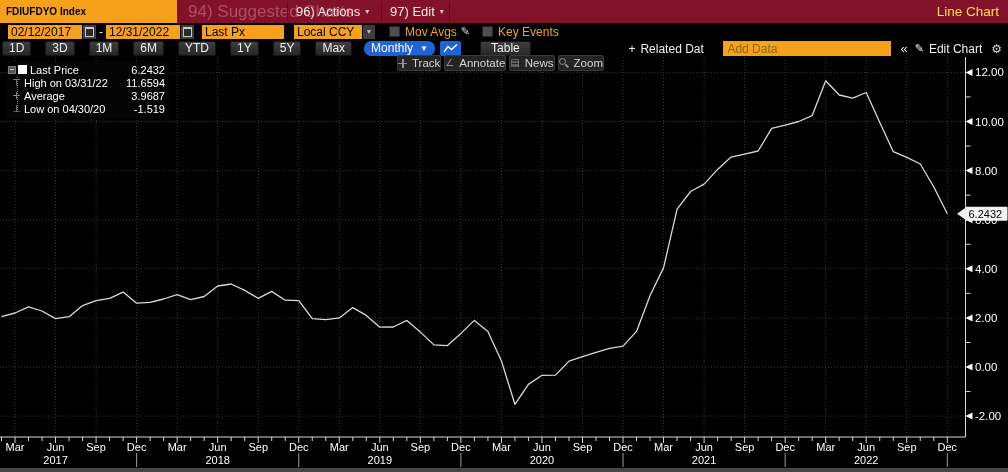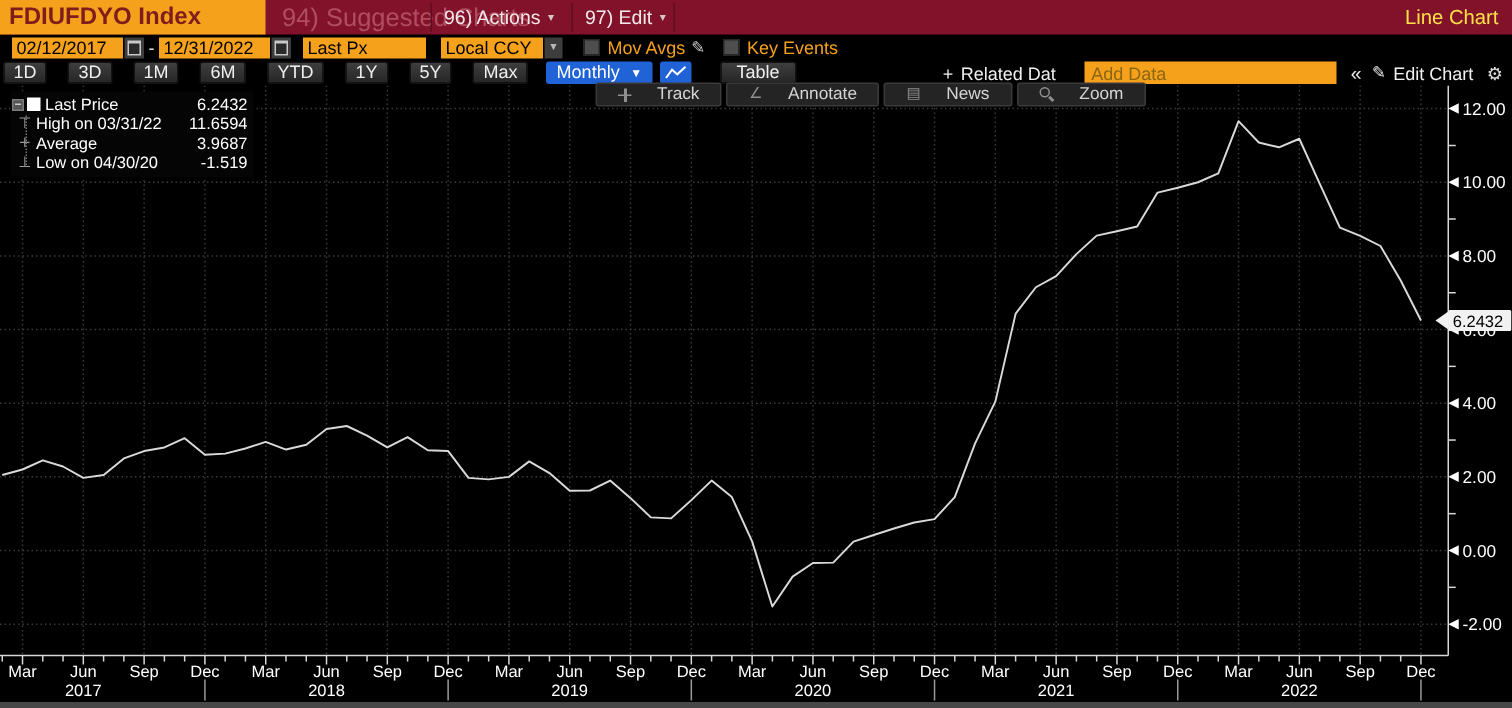--- a/index.html
+++ b/index.html
@@ -1,21 +1,21 @@
 <!DOCTYPE html>
 <html><head>
 <meta charset="utf-8">
 <style>
   html,body{margin:0;padding:0;background:#000;}
   .app{position:relative;width:1008px;height:472px;background:#000;overflow:hidden;
        font-family:"Liberation Sans","DejaVu Sans",sans-serif;-webkit-font-smoothing:antialiased;}
   
   .titlebar{position:relative;height:23px;background:#82122a;display:flex;align-items:center;}
-  .ticker{position:absolute;left:0;top:0;width:177px;height:23px;background:#f6a11c;color:#7f1d1d;
-          font-size:16px;font-weight:700;line-height:23px;padding-left:6px;box-sizing:border-box;}
+  .ticker{position:absolute;left:0;top:0;width:177px;height:23px;background:#f6a11c;color:#000000;
+          font-size:10px;font-weight:700;line-height:23px;padding-left:6px;box-sizing:border-box;}
   .menu-dim{position:absolute;left:188px;color:#b04e60;font-size:17px;}
   .menu-item{position:absolute;color:#f2e9ea;font-size:13px;display:flex;align-items:center;gap:5px;}
   .menu-item .arr{font-size:8px;color:#d8c7ca;}
   .tsep{position:absolute;top:2px;width:1px;height:19px;background:#5d0d1e;}
   .linechart-label{position:absolute;right:9px;color:#fde047;font-size:13.5px;}
   
   .toolbar2{height:17px;background:#000;display:flex;align-items:center;padding-left:8px;}
   .amber-field{background:#f6a11c;color:#000;font-size:12px;height:14px;line-height:14px;
                padding:0 3px;box-sizing:border-box;white-space:nowrap;overflow:hidden;}
   .cal-btn{width:13px;height:14px;background:#3d3d3d;border-left:1px solid #000;display:flex;
@@ -25,40 +25,40 @@
   .dd-btn{width:12px;height:14px;background:#3d3d3d;border-left:1px solid #000;color:#b9b9b9;
           font-size:7px;display:flex;align-items:center;justify-content:center;}
   .chk{width:11px;height:11px;background:#4e4e4e;border:1px solid #262626;box-sizing:border-box;margin-right:5px;}
   .chk-label{color:#f6a11c;font-size:12px;white-space:nowrap;}
   .pencil{color:#cfcfcf;font-size:11px;margin-left:4px;font-family:"DejaVu Sans",sans-serif;}
   
   .toolbar3{height:17px;background:#000;display:flex;align-items:center;padding-left:2px;gap:3px;}
   .range-btn{height:15px;background:linear-gradient(#3e3e3e,#262626);border:1px solid #131313;
              color:#f0f0f0;font-size:12px;line-height:13px;padding:0 6px;border-radius:2px;box-sizing:border-box;}
   .blue-btn{height:15px;background:#2063d6;color:#fff;font-size:12px;line-height:15px;
-            padding:0 7px;border-radius:2px;display:flex;align-items:center;gap:7px;box-sizing:border-box;}
+            padding:0 7px;border-radius:7px;display:flex;align-items:center;gap:7px;box-sizing:border-box;}
   .blue-btn .arr{font-size:8px;}
   .chart-icon-btn{width:21px;height:15px;background:#2063d6;border-radius:2px;display:flex;
                   align-items:center;justify-content:center;margin-left:2px;}
   .table-btn{margin-left:16px;}
   .right-cluster{margin-left:auto;display:flex;align-items:center;margin-right:6px;}
   .related{color:#f0f0f0;font-size:12px;white-space:nowrap;width:95px;overflow:hidden;display:flex;gap:5px;}
   .related .plus{font-size:12px;}
   .adddata{width:160px;height:15px;background:#f6a11c;border:none;font-size:12px;
            font-family:"Liberation Sans",sans-serif;padding:0 4px;color:#000;}
   .adddata::placeholder{color:#8a6612;opacity:1;}
   .collapse-btn{color:#e8e8e8;font-size:13px;margin:0 7px 0 9px;}
   .editchart{color:#f0f0f0;font-size:12px;display:flex;align-items:center;gap:5px;white-space:nowrap;}
   .gear{color:#d9d9d9;font-size:12px;margin-left:9px;font-family:"DejaVu Sans",sans-serif;}
   
   .chart-area{position:relative;height:411px;background:#000;}
   #chart-svg{position:absolute;left:0;top:0;}
   .chart-toolbar{position:absolute;left:397px;top:-2px;display:flex;gap:3px;}
   .ct-btn{height:16px;background:#242424;border:1px solid #3a3a3a;border-radius:2px;color:#d5d5d5;
-          font-size:11.5px;display:flex;align-items:center;gap:17px;padding:0 14px;box-sizing:border-box;}
+          font-size:11.5px;display:flex;align-items:center;gap:5px;padding:0 0;box-sizing:border-box;}
   .ct-ic{color:#909090;font-size:10px;font-family:"DejaVu Sans",sans-serif;line-height:10px;}
   .icon-cross{position:relative;width:9px;height:9px;display:inline-block;}
   .icon-cross::before{content:"";position:absolute;left:4px;top:0;width:1.5px;height:9px;background:#909090;}
   .icon-cross::after{content:"";position:absolute;left:0;top:4px;width:9px;height:1.5px;background:#909090;}
   .icon-zoom{position:relative;width:10px;height:10px;display:inline-block;}
   .icon-zoom::before{content:"";position:absolute;left:0;top:0;width:5px;height:5px;border:1.5px solid #909090;border-radius:50%;}
   .icon-zoom::after{content:"";position:absolute;left:6px;top:7px;width:4px;height:1.5px;background:#909090;transform:rotate(45deg);}
   
   .legend{position:absolute;left:7px;top:4px;width:162px;background:#050505;padding:2px 4px 3px 2px;box-sizing:border-box;}
   .lg-row{display:flex;align-items:center;height:13px;color:#fff;font-size:11px;position:relative;}

